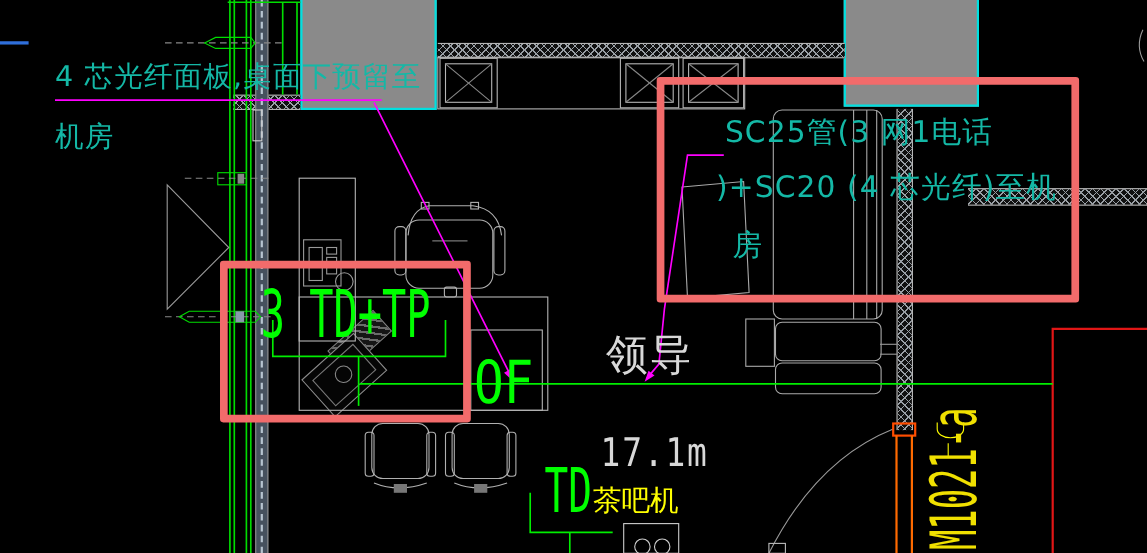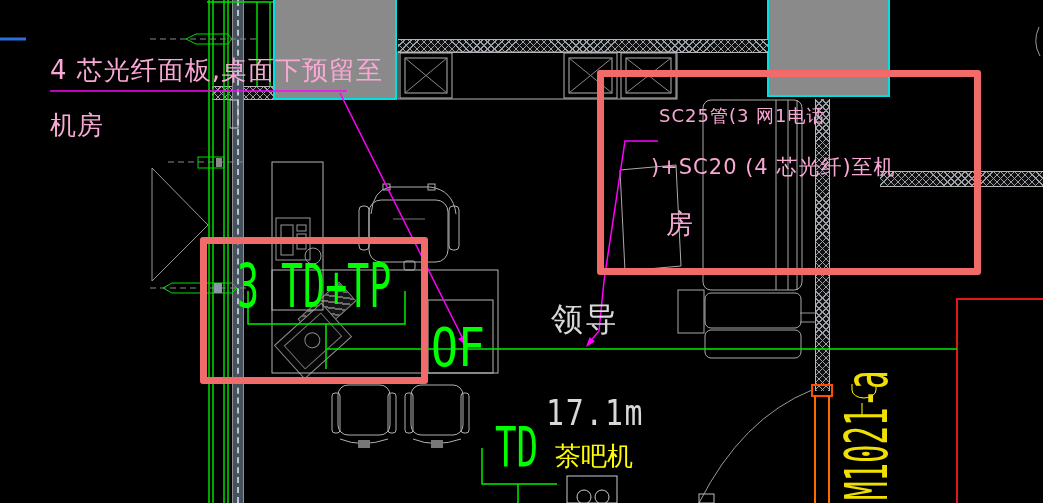--- a/index.html
+++ b/index.html
@@ -26,25 +26,25 @@
   .hl-box{border:7px solid #f26b6b;border-radius:3px;background:transparent;}
   
   #printer{background:repeating-linear-gradient(50deg,#6a6a6a 0 2px,#151515 2px 6px);
     border:1px solid #808080;transform:rotate(-42deg);}
   #tray{border:1px solid #8a8a8a;background:#050505;transform:rotate(-42deg);}
   #tray .inner{position:absolute;left:6px;top:6px;right:6px;bottom:6px;border:1px solid #777;}
   #tray .disc{position:absolute;left:23px;top:13px;width:16px;height:16px;
     border:1px solid #888;border-radius:50%;}
   
   .txt{position:absolute;white-space:nowrap;line-height:1;transform-origin:left top;}
-  .magenta{color:#f9a8d4;font-size:26px;letter-spacing:1px;}
-  .roomtxt{color:#d8d8d8;font-size:32px;letter-spacing:2px;}
+  .magenta{color:#14b8a6;font-size:26px;letter-spacing:1px;}
+  .roomtxt{color:#d8d8d8;font-size:38px;letter-spacing:2px;}
   .cadmono{font-family:"DejaVu Sans Mono",monospace;}
   .green{color:#00ff00;}
-  .yellow{color:#ffff00;font-size:26px;margin-left:16px;}
+  .yellow{color:#ffff00;font-size:26px;}
 </style>
 </head>
 <body>
 
 <div id="canvas">
 
   <div class="abs column" style="left:273px;top:-2px;width:124px;height:102px;"></div>
   <div class="abs column" style="left:767px;top:-2px;width:123px;height:99px;"></div>
 
   <div class="abs xhatch h" style="left:212px;top:86px;width:61px;height:14px;"></div>
@@ -208,22 +208,22 @@
       <path d="M586,347 L589.6,337 L595,341.4 Z" fill="#ff00ff" stroke="none"></path>
     </g>
   </svg>
 
   <div class="abs hl-box" style="left:200px;top:237px;width:228px;height:147px;"></div>
   <div class="abs hl-box" style="left:597px;top:70px;width:384px;height:205px;"></div>
 
   <div class="txt magenta" style="left:50px;top:57px;">4 芯光纤面板,桌面下预留至</div>
   <div class="txt magenta" style="left:50px;top:112px;">机房</div>
 
-  <div class="txt magenta" style="left:659px;top:107px;font-size:18px;">SC25管(3 网1电话</div>
-  <div class="txt magenta" style="left:651px;top:157px;font-size:21px;">)+SC20 (4 芯光纤)至机</div>
+  <div class="txt magenta" style="left:659px;top:107px;font-size:27px;">SC25管(3 网1电话</div>
+  <div class="txt magenta" style="left:651px;top:157px;font-size:27px;">)+SC20 (4 芯光纤)至机</div>
   <div class="txt magenta" style="left:666px;top:210px;font-size:27px;">房</div>
 
   <div class="txt green cadmono" style="left:237px;top:256px;font-size:60px;transform:scaleX(0.61);">3 TD+TP</div>
   <div class="txt green cadmono" style="left:431px;top:321px;font-size:54px;transform:scaleX(0.83);">OF</div>
   <div class="txt green cadmono" style="left:495px;top:419px;font-size:56px;transform:scaleX(0.64);">TD</div>
 
   <div class="txt roomtxt" style="left:551px;top:303px;">领导</div>
   <div class="txt roomtxt cadmono" style="left:546px;top:395px;font-size:36px;transform:scaleX(0.83);">17.1m</div>
 
   <div class="txt yellow" style="left:539px;top:443px;">茶吧机</div>

